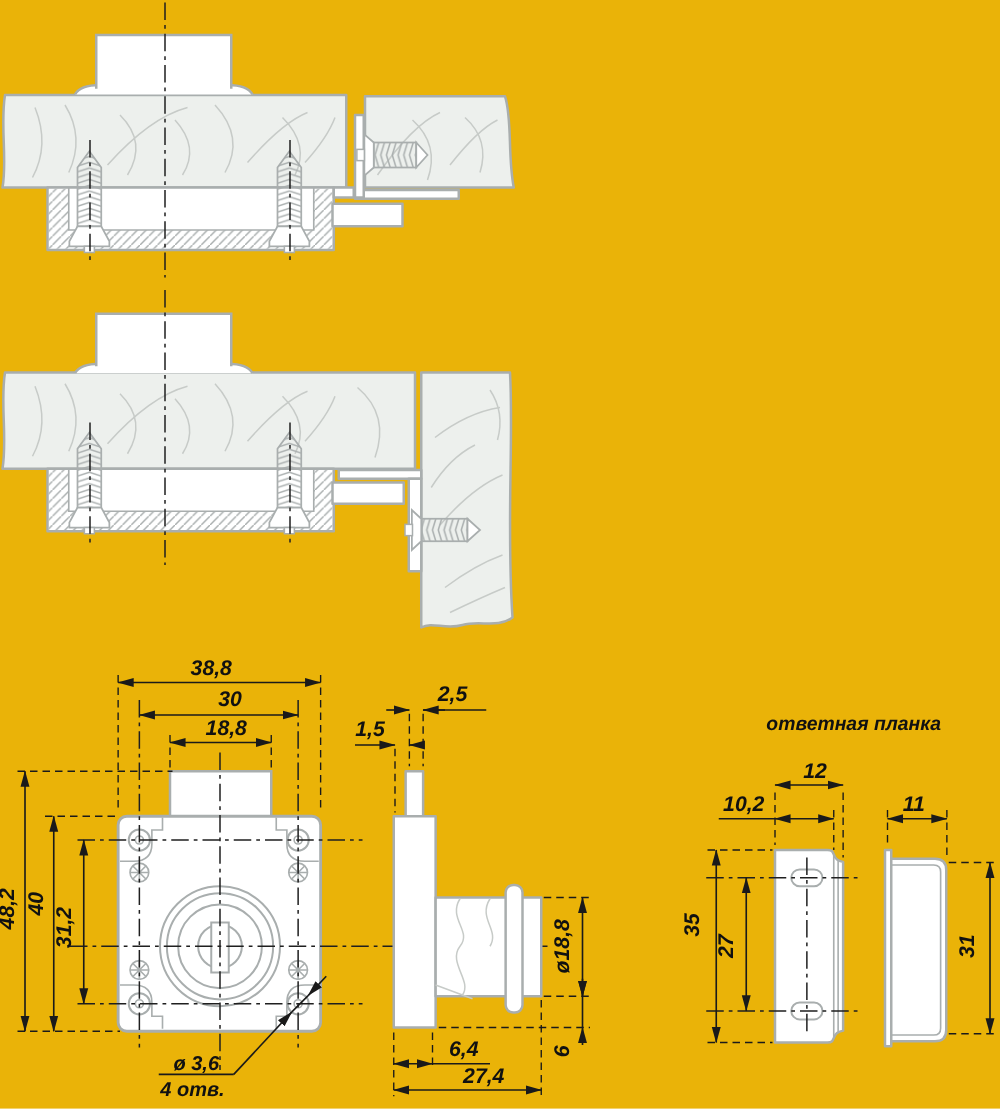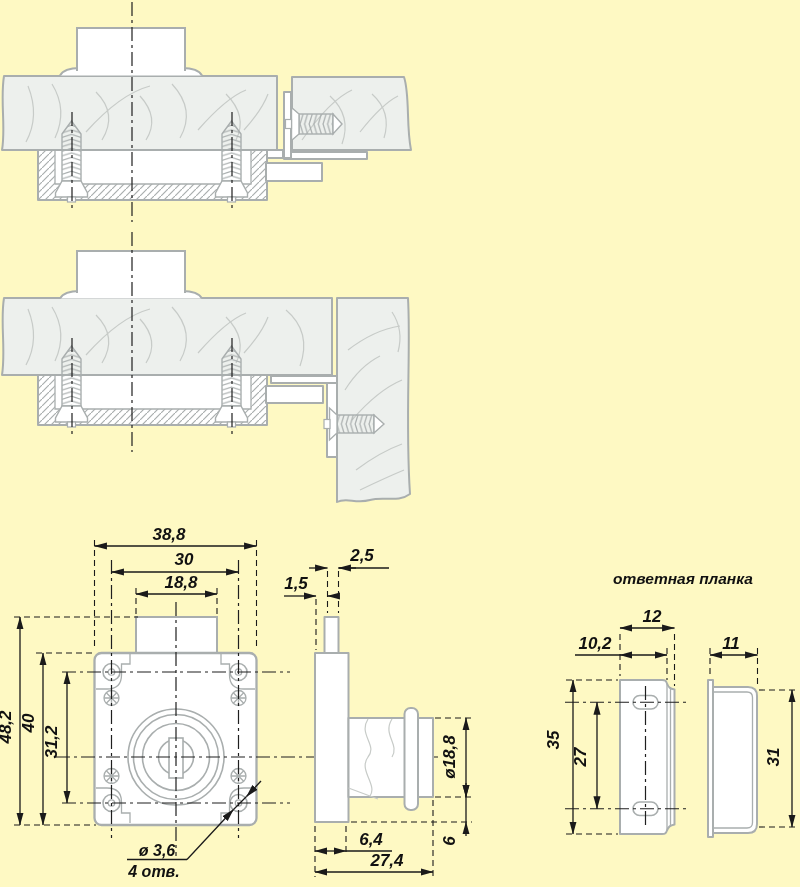--- a/index.html
+++ b/index.html
@@ -1,16 +1,16 @@
 <!DOCTYPE html>
 <html><head>
 <meta charset="utf-8">
 <style>
   html,body{margin:0;padding:0;background:#fff;}
-  .stage{position:relative;width:800px;height:887px;background:#fef9c3;overflow:hidden;}
+  .stage{position:relative;width:800px;height:887px;background:#eab308;overflow:hidden;}
   svg{display:block;}
   .pf {stroke:#a9aeae;stroke-width:2;fill:#ffffff;stroke-linejoin:round;}
   .p2 {stroke:#a9aeae;stroke-width:2.3;fill:#ffffff;stroke-linejoin:round;}
   .pw {stroke:#a9aeae;stroke-width:2;fill:#edf0ed;stroke-linejoin:round;}
   .pt {stroke:#a9aeae;stroke-width:1.3;fill:none;}
   .pm {stroke:#a9aeae;stroke-width:1.6;fill:none;}
   .pmw{stroke:#a9aeae;stroke-width:1.6;fill:#fff;}
   .g  {stroke:#c7cbc8;stroke-width:1.2;fill:none;}
   .d  {stroke:#1a1a1a;stroke-width:1.3;fill:none;}
   .x  {stroke:#1a1a1a;stroke-width:1.1;stroke-dasharray:6 4;fill:none;}

